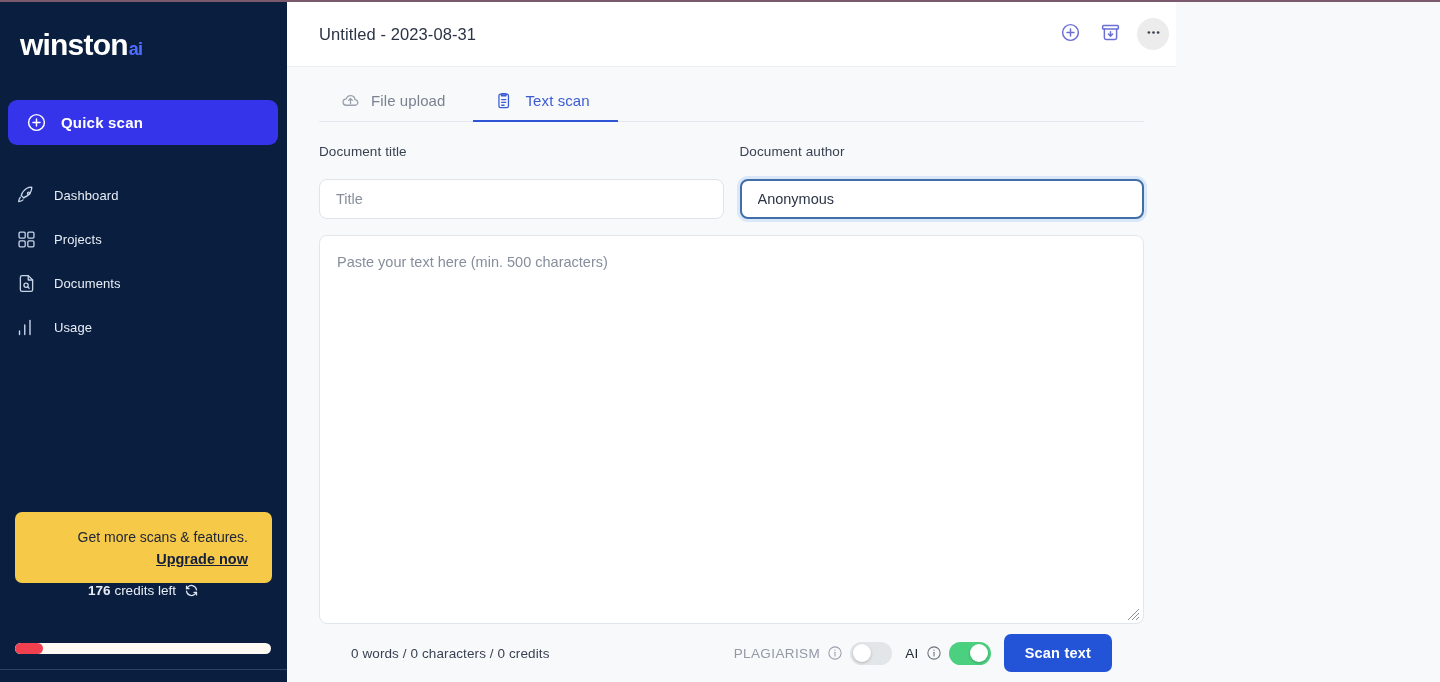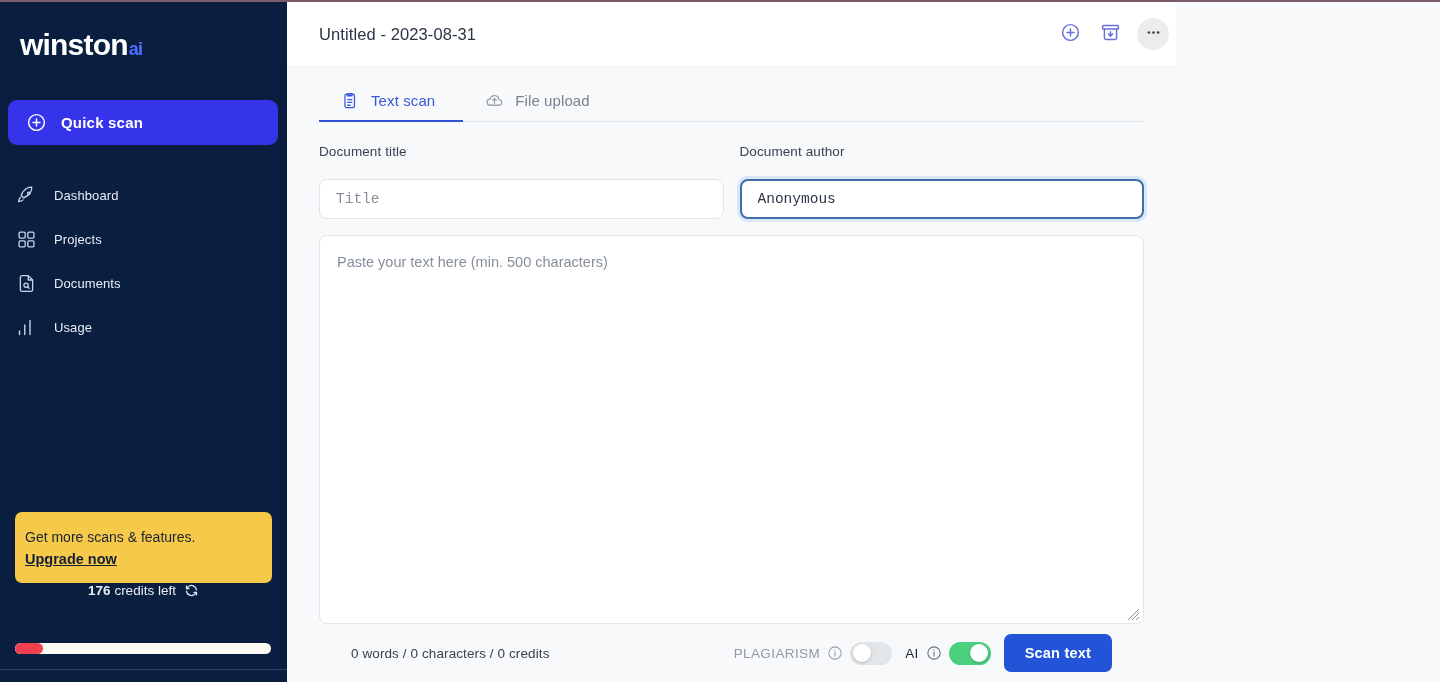--- a/index.html
+++ b/index.html
@@ -99,22 +99,22 @@
   .nav-icon { width: 21px; height: 21px; display: block; flex: 0 0 21px; }
 
   
   .upgrade-card {
     position: absolute;
     left: 15px;
     top: 512px;
     width: 257px;
     background: #f7c948;
     border-radius: 7px;
-    padding: 16px 10px 15px;
-    text-align: left;
+    padding: 16px 24px 15px;
+    text-align: right;
   }
   .upgrade-text {
     color: #1b2437;
     font-size: 14px;
     line-height: 1.3;
   }
   .upgrade-link {
     display: inline-block;
     margin-top: 5px;
     color: #14203a;
@@ -262,21 +262,21 @@
     margin-bottom: 20px;
     letter-spacing: 0.1px;
   }
   .text-input {
     width: 100%;
     height: 40px;
     border-radius: 8px;
     border: 1px solid #dfe4ea;
     background: #ffffff;
     padding: 0 16px;
-    font-family: Liberation Mono, monospace;
+    font-family: Liberation Sans, sans-serif;
     font-size: 14.5px;
     color: #2b3445;
     outline: none;
   }
   .text-input::placeholder { color: #868e9b; }
   .text-input.focused {
     border: 2px solid #3f6ea8;
     box-shadow: 0 0 0 3px rgba(120,170,235,0.22);
   }
 
@@ -506,39 +506,39 @@
                 <circle cx="18.5" cy="12" r="1.9"></circle>
             </svg>
           </span>
         </button>
       </div>
     </div>
 
     <div class="tabs-row">
       <div class="tabs-underline"></div>
 
+      <button class="tab inactive">
+        <span>
+          <svg class="tab-icon" viewBox="0 0 24 24" fill="none" stroke="#9aa1ad" stroke-width="1.6" stroke-linecap="round" stroke-linejoin="round">
+            <path d="M6.5 18a4 4 0 0 1 .3-8A5.5 5.5 0 0 1 17.6 11a3.5 3.5 0 0 1 .2 7z"></path>
+            <path d="M12 16V9.5M9.7 11.8L12 9.4l2.3 2.4"></path>
+          </svg>
+        </span>
+        <span class="tab-label">File upload</span>
+      </button>
+
       <button class="tab active">
         <span>
           <svg class="tab-icon" viewBox="0 0 24 24" fill="none" stroke="#3b5bd6" stroke-width="1.6" stroke-linecap="round" stroke-linejoin="round">
             <rect x="5" y="4" width="12" height="17" rx="2"></rect>
             <path d="M9 3.2h4a1 1 0 0 1 1 1V6H8V4.2a1 1 0 0 1 1-1z"></path>
             <path d="M8.5 11h5M8.5 14.5h5M8.5 18h3"></path>
           </svg>
         </span>
         <span class="tab-label">Text scan</span>
-      </button>
-
-      <button class="tab inactive">
-        <span>
-          <svg class="tab-icon" viewBox="0 0 24 24" fill="none" stroke="#9aa1ad" stroke-width="1.6" stroke-linecap="round" stroke-linejoin="round">
-            <path d="M6.5 18a4 4 0 0 1 .3-8A5.5 5.5 0 0 1 17.6 11a3.5 3.5 0 0 1 .2 7z"></path>
-            <path d="M12 16V9.5M9.7 11.8L12 9.4l2.3 2.4"></path>
-          </svg>
-        </span>
-        <span class="tab-label">File upload</span>
       </button>
     </div>
 
     <div class="form-area">
 
       <div class="fields-row">
         <div class="field">
           <label class="field-label">Document title</label>
           <input class="text-input" type="text" placeholder="Title" style="">
         </div>

